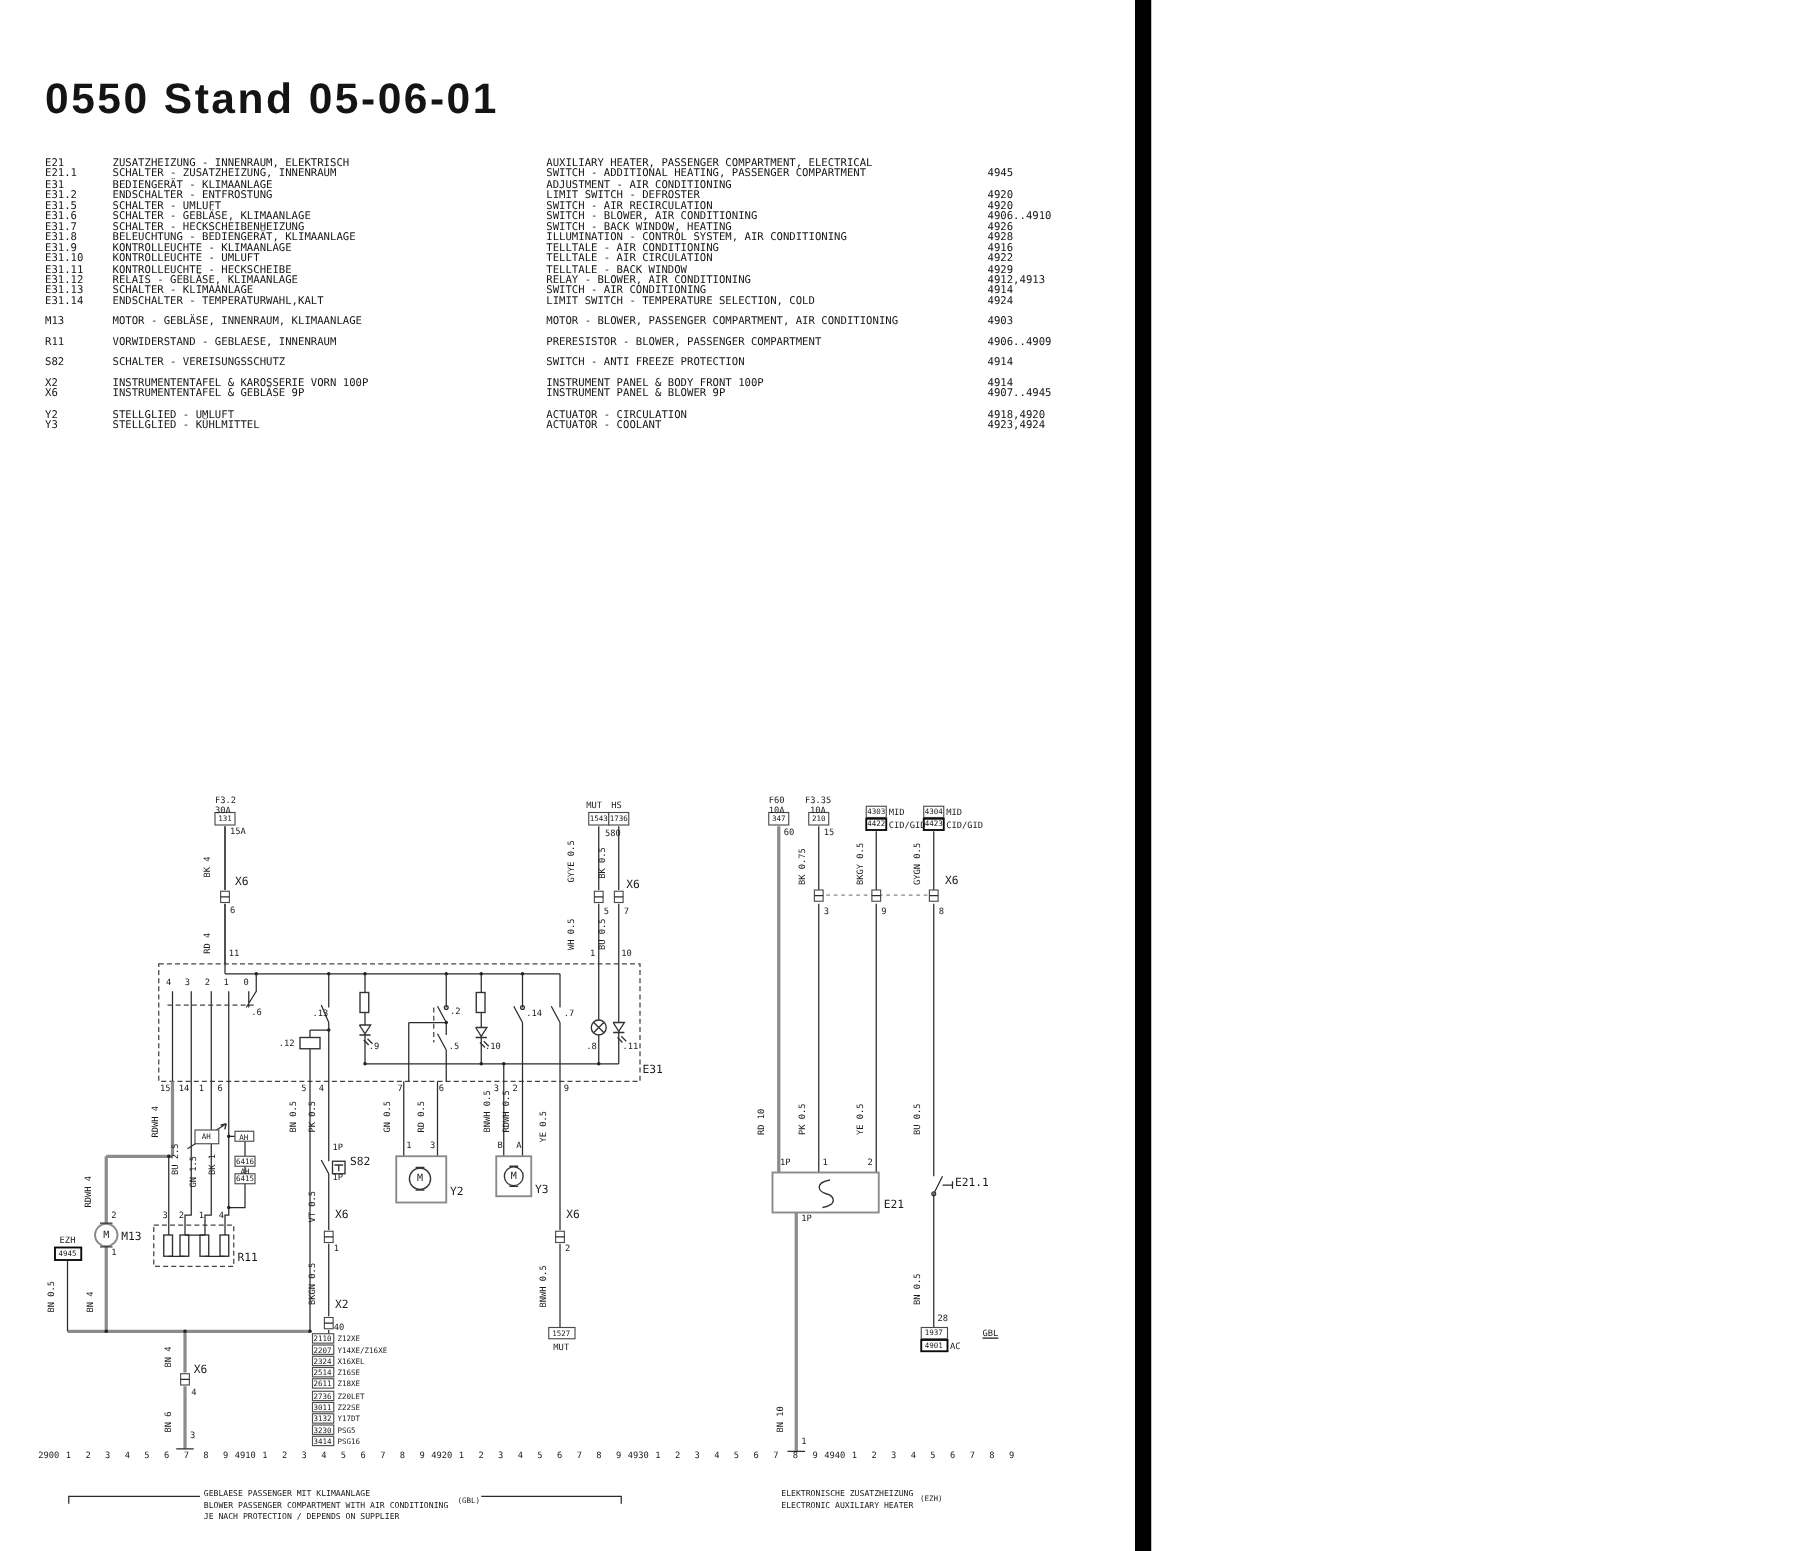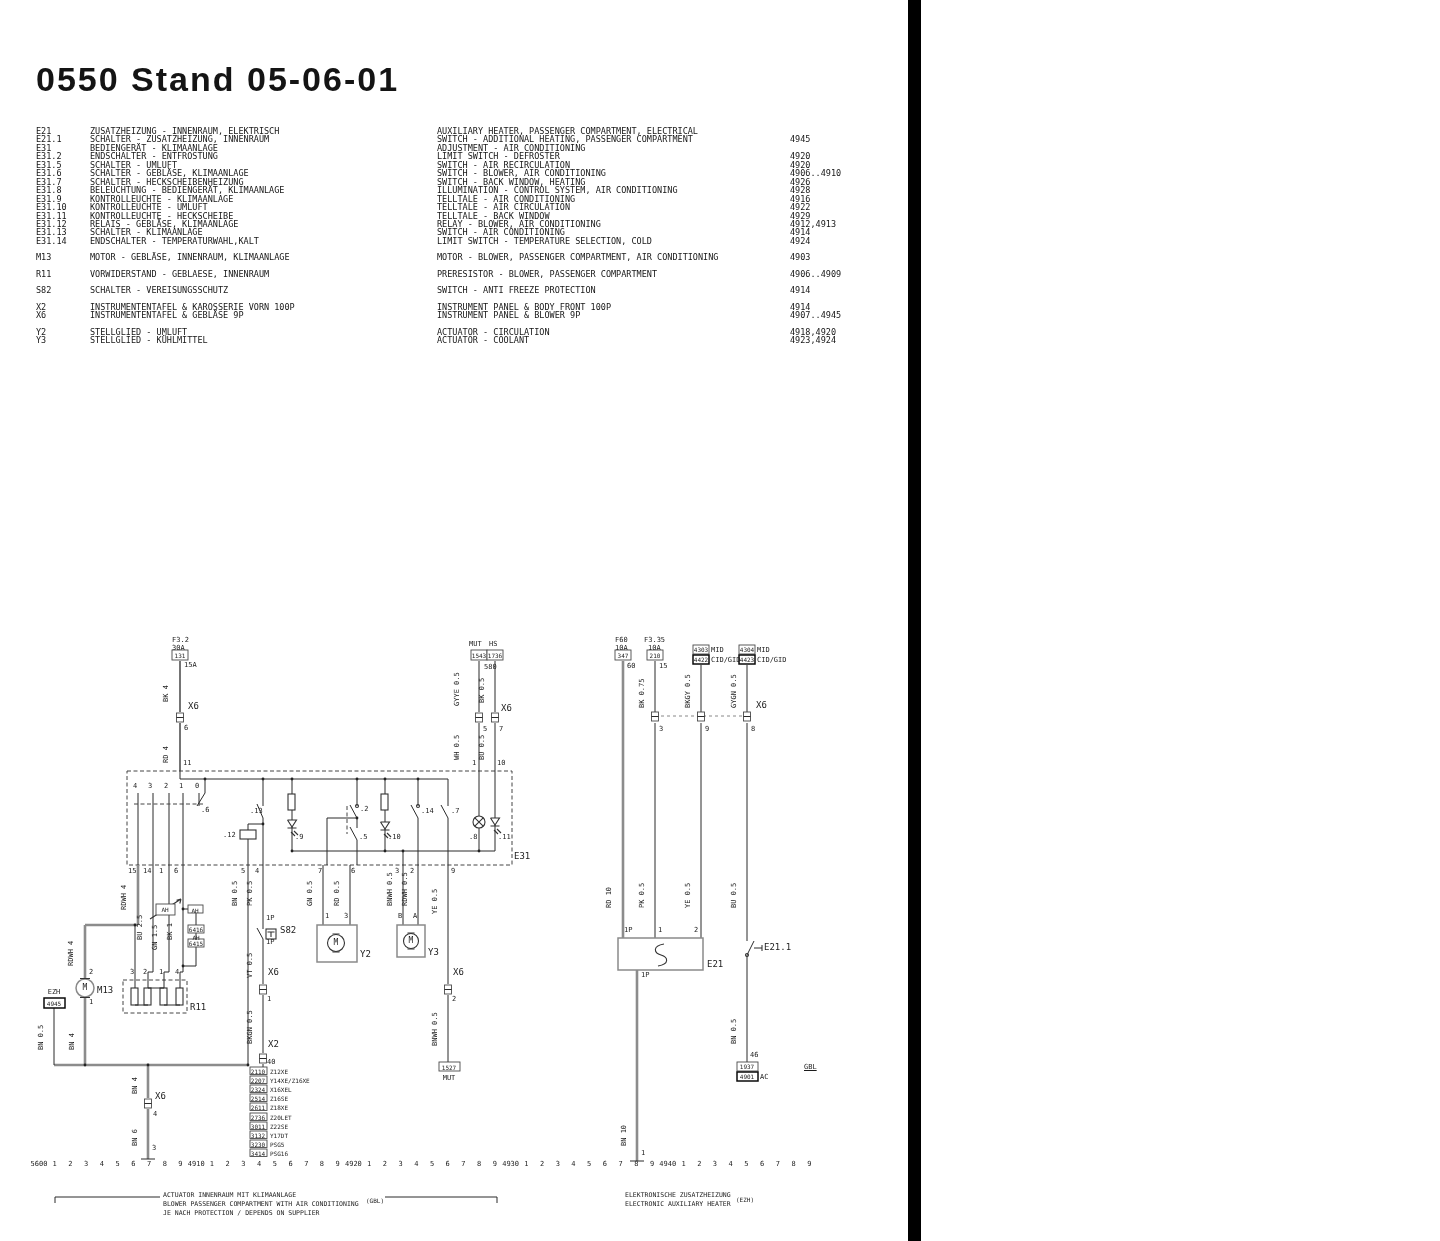--- a/index.html
+++ b/index.html
@@ -377,33 +377,33 @@
         <span class="lab vlab" style="left: 738px; top: 900px;">BU 0.5</span>
         <span class="lab" style="left: 624px; top: 926px;">1P</span>
         <span class="lab" style="left: 658px; top: 926px;">1</span>
         <span class="lab" style="left: 694px; top: 926px;">2</span>
         <span class="lab" style="left: 707px; top: 960px; font-size: 9px;">E21</span>
         <span class="lab" style="left: 641px; top: 971px;">1P</span>
         <span class="lab" style="left: 764px; top: 943px; font-size: 9px;">E21.1</span>
         <span class="lab vlab" style="left: 628px; top: 1138px;">BN 10</span>
         <span class="lab" style="left: 641px; top: 1149px;">1</span>
         <span class="lab vlab" style="left: 738px; top: 1036px;">BN 0.5</span>
-        <span class="lab" style="left: 750px; top: 1051px;">46</span>
+        <span class="lab" style="left: 750px; top: 1051px;">28</span>
         <span class="lab cen" style="left: 747px; top: 1063px; font-size: 6px;">1937</span>
-        <span class="lab" style="left: 804px; top: 1063px; text-decoration: underline;">GBL</span>
+        <span class="lab" style="left: 786px; top: 1063px; text-decoration: underline;">GBL</span>
         <span class="lab cen" style="left: 747px; top: 1073px; font-size: 6px;">4901</span>
         <span class="lab" style="left: 760px; top: 1073px;">AC</span>
-        <span class="lab" style="left: 163px; top: 1191px; font-size: 6.5px;">ACTUATOR INNENRAUM MIT KLIMAANLAGE</span>
+        <span class="lab" style="left: 163px; top: 1191px; font-size: 6.5px;">GEBLAESE PASSENGER MIT KLIMAANLAGE</span>
         <span class="lab" style="left: 163px; top: 1200px; font-size: 6.5px;">BLOWER PASSENGER COMPARTMENT WITH AIR CONDITIONING</span>
         <span class="lab" style="left: 366px; top: 1197px; font-size: 6px;">(GBL)</span>
         <span class="lab" style="left: 163px; top: 1209px; font-size: 6.5px;">JE NACH PROTECTION / DEPENDS ON SUPPLIER</span>
         <span class="lab" style="left: 625px; top: 1191px; font-size: 6.5px;">ELEKTRONISCHE ZUSATZHEIZUNG</span>
         <span class="lab" style="left: 625px; top: 1200px; font-size: 6.5px;">ELECTRONIC AUXILIARY HEATER</span>
         <span class="lab" style="left: 736px; top: 1196px; font-size: 6px;">(EZH)</span>
-        <span class="lab cen" style="left: 39px; top: 1160px;">5600</span>
+        <span class="lab cen" style="left: 39px; top: 1160px;">2900</span>
         <span class="lab cen" style="left: 54.72px; top: 1160px;">1</span>
         <span class="lab cen" style="left: 70.44px; top: 1160px;">2</span>
         <span class="lab cen" style="left: 86.16px; top: 1160px;">3</span>
         <span class="lab cen" style="left: 101.88px; top: 1160px;">4</span>
         <span class="lab cen" style="left: 117.6px; top: 1160px;">5</span>
         <span class="lab cen" style="left: 133.32px; top: 1160px;">6</span>
         <span class="lab cen" style="left: 149.04px; top: 1160px;">7</span>
         <span class="lab cen" style="left: 164.76px; top: 1160px;">8</span>
         <span class="lab cen" style="left: 180.48px; top: 1160px;">9</span>
         <span class="lab cen" style="left: 196.2px; top: 1160px;">4910</span>

